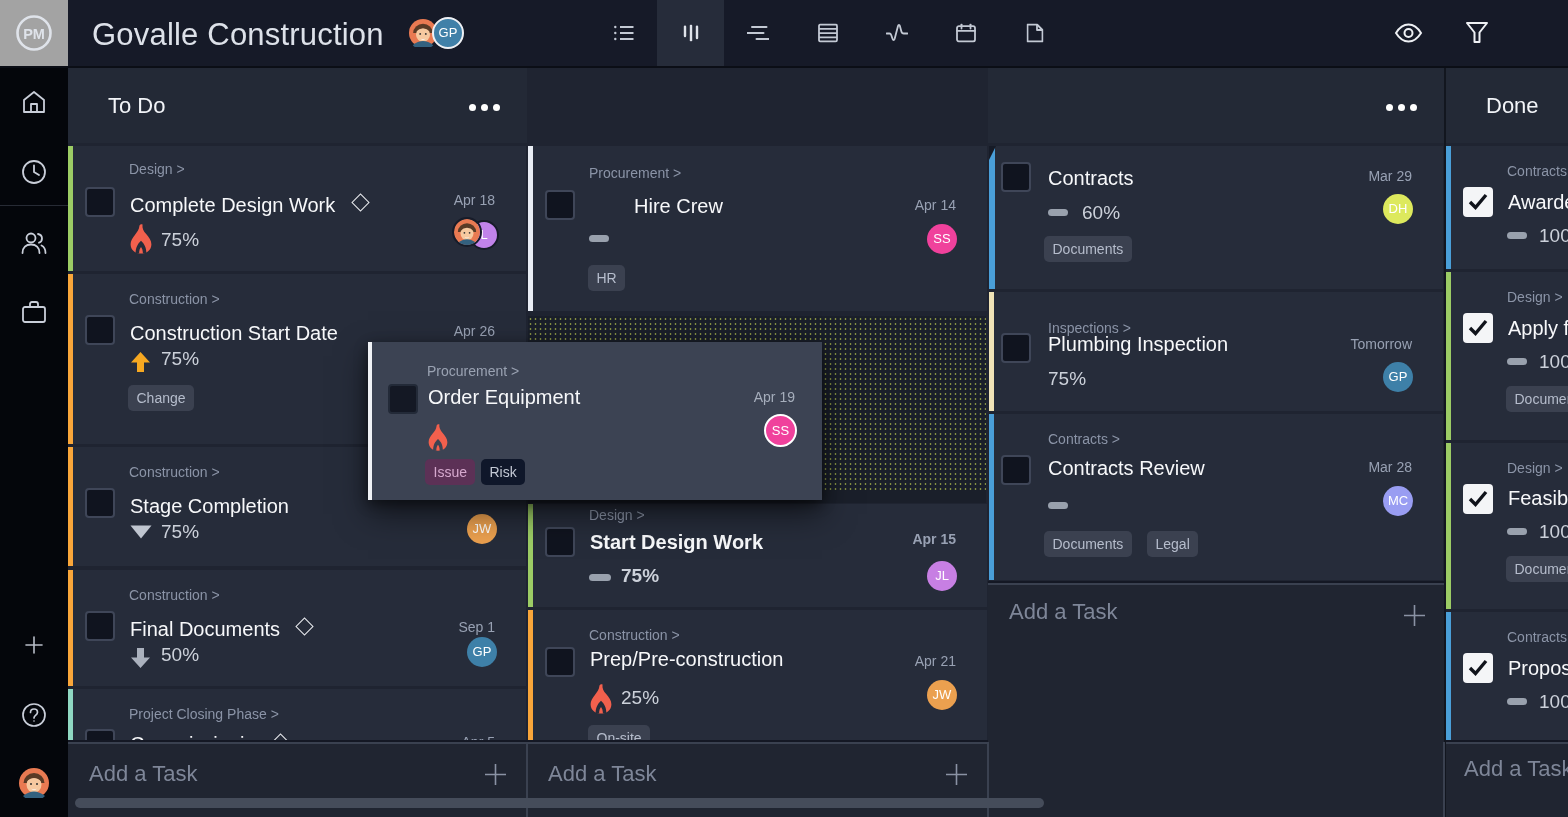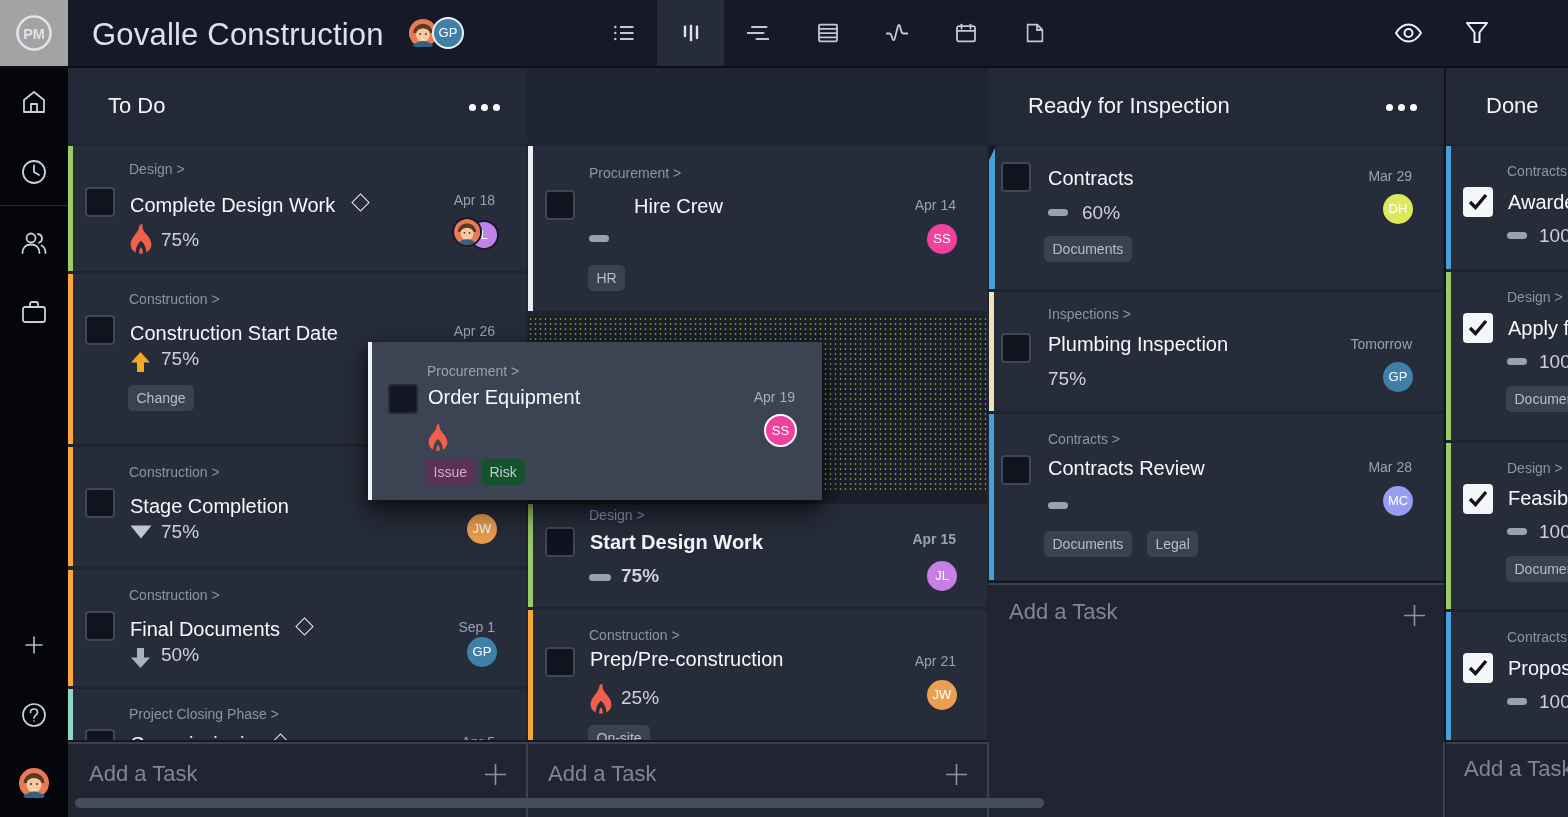--- a/index.html
+++ b/index.html
@@ -52,21 +52,21 @@
 
 
 #overlay { position:absolute; left:300px; top:274px; width:454px; height:158px; background:#3c4353;
   box-shadow: 0 14px 30px rgba(0,0,0,.5), 0 4px 12px rgba(0,0,0,.45); }
 #overlay .stripe { background:#f0f2f6; width:4px; }
 #overlay .lab { left:59px; top:21px; color:#9aa2b2; }
 #overlay .cb { left:20px; top:42px; background:#141824; border-color:#232a38; }
 #overlay .ttl { left:60px; top:44px; }
 #overlay .date { right:27px; top:47px; color:#a6aebc; }
 #overlay .tag { left:57px; top:117px; }
-#overlay .tag.t2 { left:113px; background:#14532d; color:#c3c9d5; }
+#overlay .tag.t2 { left:113px; background:#0f172a; color:#c3c9d5; }
 .tagissue { background:#5c3156 !important; color:#d6a9ce !important; }
 
 .col3 .cb { left:12px; }
 .col3 .ttl { left:59px; }
 .col3 .lab { left:59px; }
 .col3 .dash { left:59px; }
 .col3 .tag { left:55px; }
 
 #hthumb { position:absolute; left:75px; top:798px; width:969px; height:10px; border-radius:5px; background:#454c5a; }
 
@@ -224,21 +224,20 @@
       <div class="addbar">
         <div class="txt">Add a Task</div>
         <svg class="plus" width="23" height="23" viewBox="0 0 23 23">
             <path d="M11.5 1 L11.5 22 M1 11.5 L22 11.5" stroke="#8a92a4" stroke-width="1.6"></path>
           </svg>
       </div>
     </div>
 
     <div class="col col3" style="left:920px; width:456px;">
       <div class="colhead">
-          <div class="t">Ready for Inspection</div>
           <div class="dots">
             <i></i>
             <i></i>
             <i></i>
           </div>
         </div>
 
       <div class="card" style="top:78px; height:143px; left:1px;">
         <div class="stripe" style="background:#4a9fd8; width:6px;"></div>
         <div style="position:absolute; left:0; top:0; width:0; height:0; border-left:7px solid #161b27; border-bottom:14px solid transparent;"></div>
@@ -246,21 +245,21 @@
         <div class="ttl" style="top:21px;">Contracts</div>
         <div class="date" style="top:22px;">Mar 29</div>
         <div class="dash" style="top:63px;"></div>
         <div class="pct" style="top:56px;">60%</div>
         <div class="av" style="background:#dde95d; top:48px;">DH</div>
         <div class="tag" style="top:90px;">Documents</div>
       </div>
 
       <div class="card" style="top:224px; height:119px; left:1px;">
         <div class="stripe" style="background:#efe3b6;"></div>
-        <div class="lab" style="top:14px;text-align:center;">Inspections &gt;</div>
+        <div class="lab" style="top:28px;text-align:center;">Inspections &gt;</div>
         <div class="cb"></div>
         <div class="ttl" style="top:41px;">Plumbing Inspection</div>
         <div class="date" style="top:44px;">Tomorrow</div>
         <div class="pct" style="left:59px; top:76px;">75%</div>
         <div class="av" style="background:#3e80a8; top:70px;">GP</div>
       </div>
 
       <div class="card" style="top:346px; height:166px; left:1px;">
         <div class="stripe" style="background:#4a9fd8;"></div>
         <div class="lab">Contracts &gt;</div>

